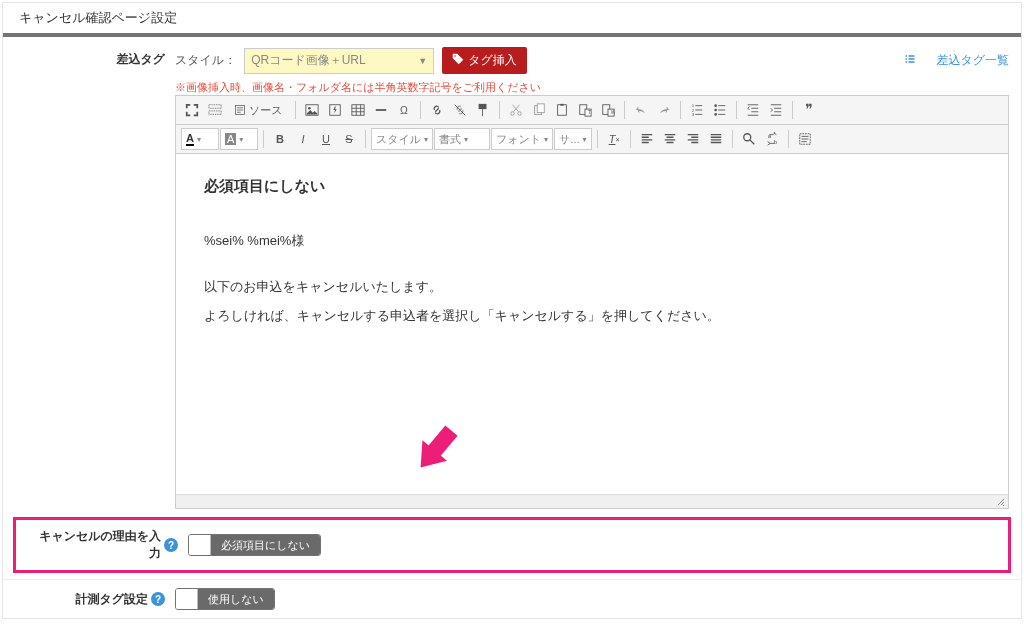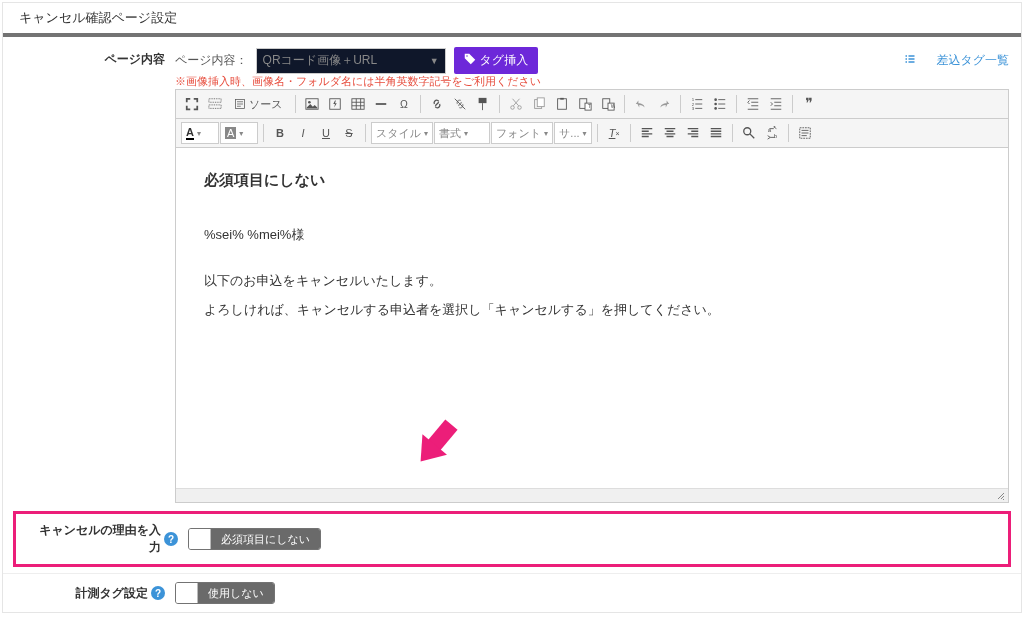--- a/index.html
+++ b/index.html
@@ -5,25 +5,25 @@
 * { box-sizing: border-box; margin: 0; padding: 0; }
 body { font-family: "Hiragino Kaku Gothic Pro", "メイリオ", Meiryo, sans-serif; background: #fff; font-size: 12px; color: #333; }
 .panel { border: 1px solid #e5e5e5; margin: 2px; }
 .panel-header { display: flex; align-items: center; padding: 6px 10px; border-bottom: 4px solid #737373; font-size: 13px; }
 .panel-header .icon { margin-right: 6px; color: #555; }
 .form-row { display: flex; padding: 10px 12px 6px; align-items: flex-start; }
 .form-label { width: 160px; text-align: right; font-size: 12px; color: #333; padding-right: 10px; padding-top: 4px; font-weight: 600; }
 .form-content { flex: 1; }
 .tag-row { display: flex; align-items: center; gap: 8px; }
 .tag-label { font-size: 12px; color: #555; }
-.select { width: 190px; height: 26px; border: 1px solid #ccc; background: #0f172a; padding: 2px 6px; font-size: 12px; color: #888; position: relative; display: flex; align-items: center; justify-content: space-between; }
+.select { width: 190px; height: 26px; border: 1px solid #ccc; background: #fef9c3; padding: 2px 6px; font-size: 12px; color: #888; position: relative; display: flex; align-items: center; justify-content: space-between; }
 .select .caret { font-size: 9px; color: #888; }
-.btn-insert { background: #6d28d9; color: #fff; border: none; padding: 5px 10px; font-size: 12px; border-radius: 2px; display: inline-flex; align-items: center; gap: 4px; cursor: pointer; }
+.btn-insert { background: #b91c1c; color: #fff; border: none; padding: 5px 10px; font-size: 12px; border-radius: 2px; display: inline-flex; align-items: center; gap: 4px; cursor: pointer; }
 .tag-list-link { margin-left: auto; color: #3c93d8; font-size: 12px; display: inline-flex; align-items: center; gap: 20px; text-decoration: none; }
-.warning-text { color: #e74c3c; font-size: 11px; }
+.warning-text { color: #e74c3c; font-size: 11px; margin-top: 6px; }
 .editor-wrap { border: 1px solid #ccc; background: #fff; }
 .toolbar { background: #f5f5f5; border-bottom: 1px solid #ccc; padding: 3px 5px; display: flex; flex-wrap: wrap; gap: 2px; align-items: center; }
 .tb-group { display: flex; gap: 1px; align-items: center; }
 .tb-sep { width: 1px; height: 18px; background: #ccc; margin: 0 3px; }
 .tb-btn { width: 22px; height: 22px; border: 1px solid transparent; background: none; display: inline-flex; align-items: center; justify-content: center; font-size: 11px; color: #555; cursor: pointer; border-radius: 2px; }
 .tb-btn svg { width: 14px; height: 14px; }
 .tb-text-btn { height: 22px; padding: 0 6px; border: 1px solid transparent; background: none; font-size: 11px; color: #555; cursor: pointer; display: inline-flex; align-items: center; gap: 3px; }
 .tb-select { height: 22px; border: 1px solid #ccc; background: #fff; font-size: 11px; padding: 0 4px; display: inline-flex; align-items: center; gap: 3px; min-width: 56px; color: #888; }
 .tb-select.small { min-width: 38px; }
 .editor-body { min-height: 340px; padding: 18px 28px; font-size: 13px; color: #333; line-height: 1.9; position: relative; }
@@ -50,24 +50,24 @@
   <div class="panel-header">
     <span class="icon">
       <svg viewBox="0 0 16 16" fill="#555">
           <path d="M12.1 1.5l2.4 2.4-8.3 8.3-3.2.8.8-3.2 8.3-8.3zM2 14h12v1H2z"></path>
         </svg>
     </span>
     <span>キャンセル確認ページ設定</span>
   </div>
 
   <div class="form-row">
-    <div class="form-label">ページ内容</div>
+    <div class="form-label">差込タグ</div>
     <div class="form-content">
       <div class="tag-row">
-        <span class="tag-label">ページ内容：</span>
+        <span class="tag-label">スタイル：</span>
         <div class="select">
           <span>QRコード画像＋URL</span>
           <span class="caret">▼</span>
         </div>
         <button class="btn-insert">
           <span>
             <svg viewBox="0 0 16 16" width="12" height="12" fill="#fff">
                 <path d="M1 1h6l8 8-6 6-8-8V1zm3 4a1 1 0 100-2 1 1 0 000 2z"></path>
               </svg>
           </span>

